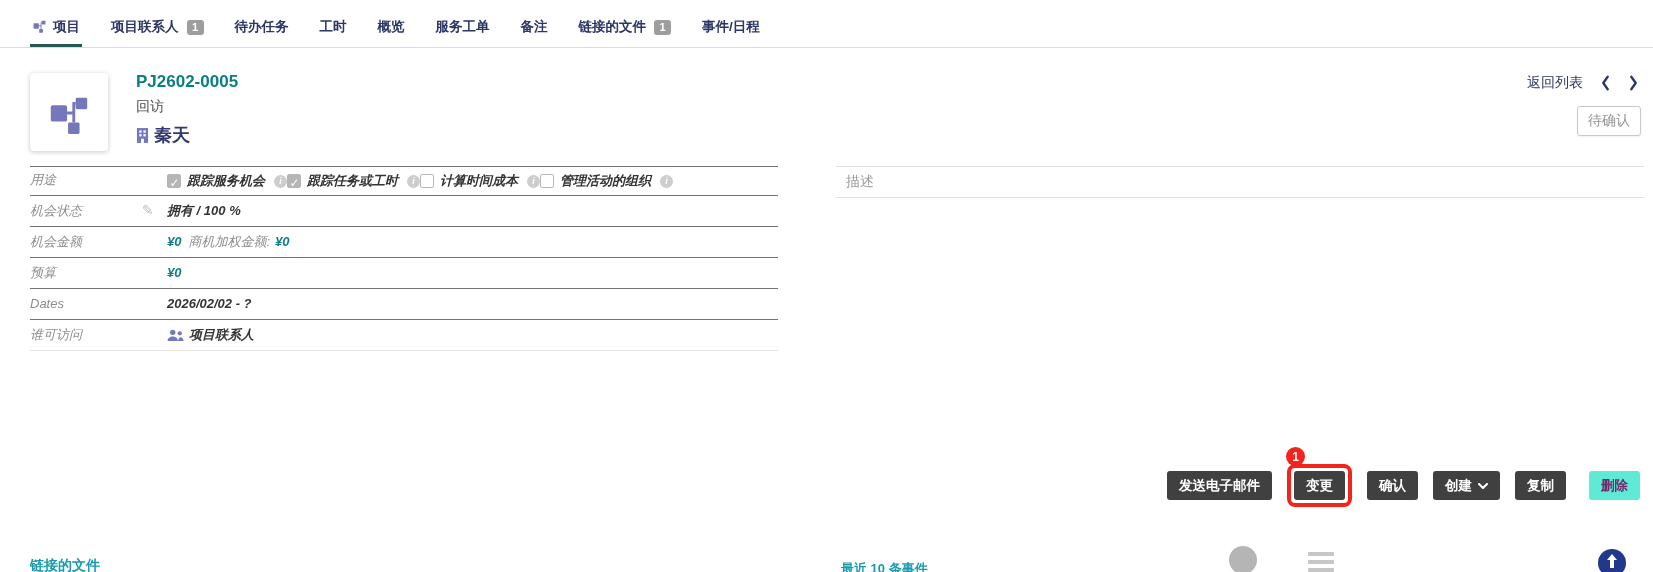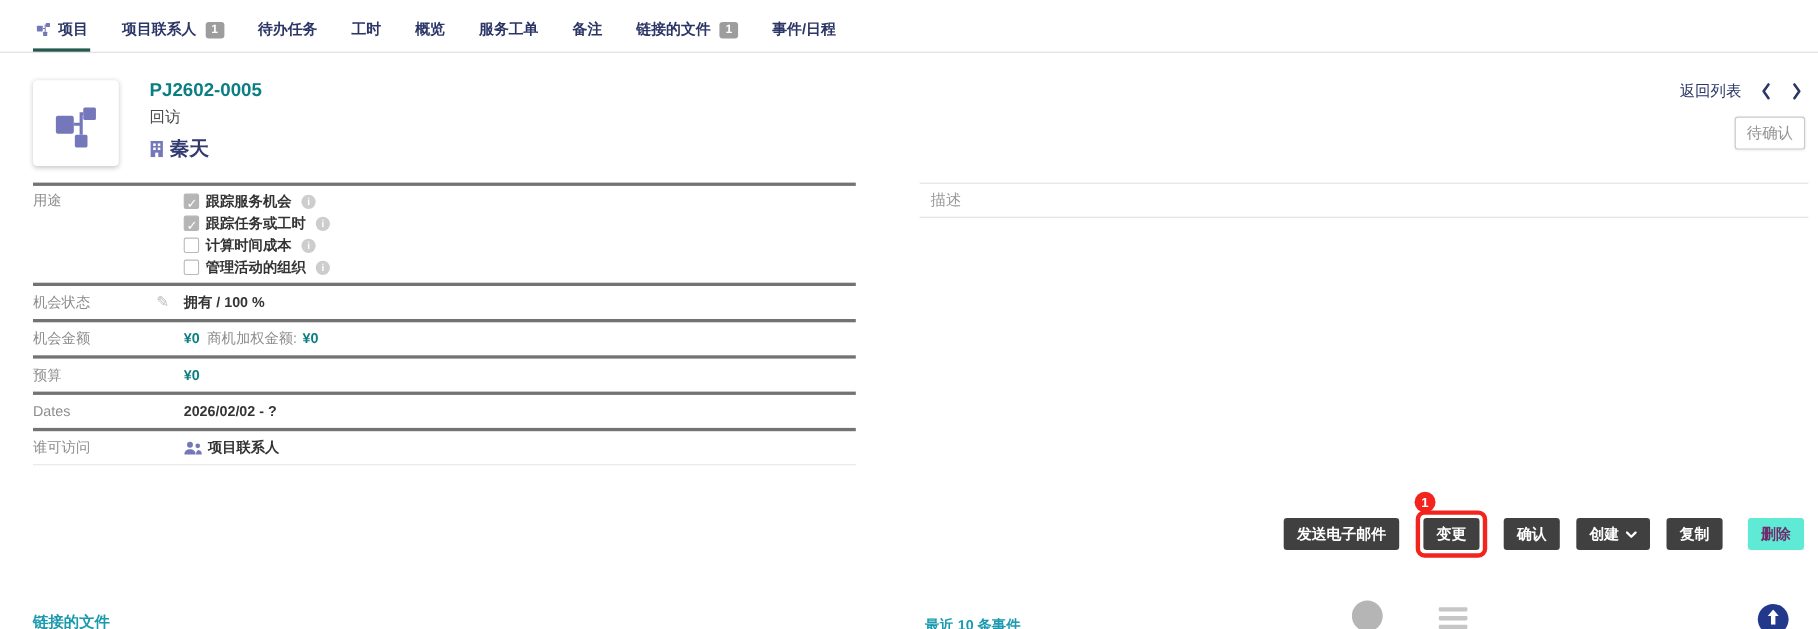--- a/index.html
+++ b/index.html
@@ -30,31 +30,31 @@
 
   .pager { position:absolute; top:74px; right:14px; display:flex; align-items:center; gap:17px; }
   .back-link { font-size:14px; font-weight:400; color:#2b3566; cursor:pointer; }
   .pager-arrow { display:flex; align-items:center; cursor:pointer; }
   .status-pill { position:absolute; top:106px; right:12px; padding:5px 10px;
     border:1px solid #c9c9c9; border-radius:3px; background:#fff;
     font-size:14px; color:#949494; cursor:pointer; box-shadow:0 1px 2px rgba(0,0,0,.06); }
 
   
   .form-left { position:absolute; left:30px; top:166px; width:748px; }
-  .frow { display:flex; align-items:flex-start; border-top:3px solid #737373; padding:6px 0; }
+  .frow { display:flex; align-items:flex-start; border-top:1px solid #737373; padding:6px 0;font-style:italic; }
   .frow:last-child { border-bottom:1px solid #e6e6e6; }
   .frow.purpose { padding:4px 0; }
   .flabel { width:112px; flex:none; font-size:13px; color:#8d8d8d; line-height:18px; }
   .ficon { width:25px; flex:none; display:flex; align-items:center; line-height:18px; }
   .fval { flex:1; font-size:13px; color:#343434; font-weight:600; line-height:18px;
     display:flex; align-items:center; gap:5px; }
   .pencil { color:#bdbdbd; font-size:14px; line-height:16px; cursor:pointer; }
   .money { color:#0b7e83; font-weight:700; }
   .sub-label { color:#8d8d8d; font-weight:400; margin-left:2px; }
-  .cb-group { display:flex; flex-direction:column; }
+  .cb-group { display:flex; }
   .cb-line { display:flex; align-items:center; gap:6px; height:20px; }
   .cbox { width:14px; height:14px; border-radius:2px; border:1px solid #b9b9b9;
     background:#fff; position:relative; cursor:pointer; flex:none; }
   .cbox.checked { background:#b5b5b5; border-color:#b5b5b5; }
   .cbox.checked::after { content:"\2713"; position:absolute; left:1.5px; top:-1.5px;
     color:#fff; font-size:12px; font-weight:700; }
   .cb-label { font-size:13px; font-weight:600; color:#333; }
   .info-dot { width:13px; height:13px; border-radius:50%; background:#cdcdcd;
     color:#fff; font-size:9px; font-weight:700; display:inline-flex;
     align-items:center; justify-content:center; margin-left:3px; }

